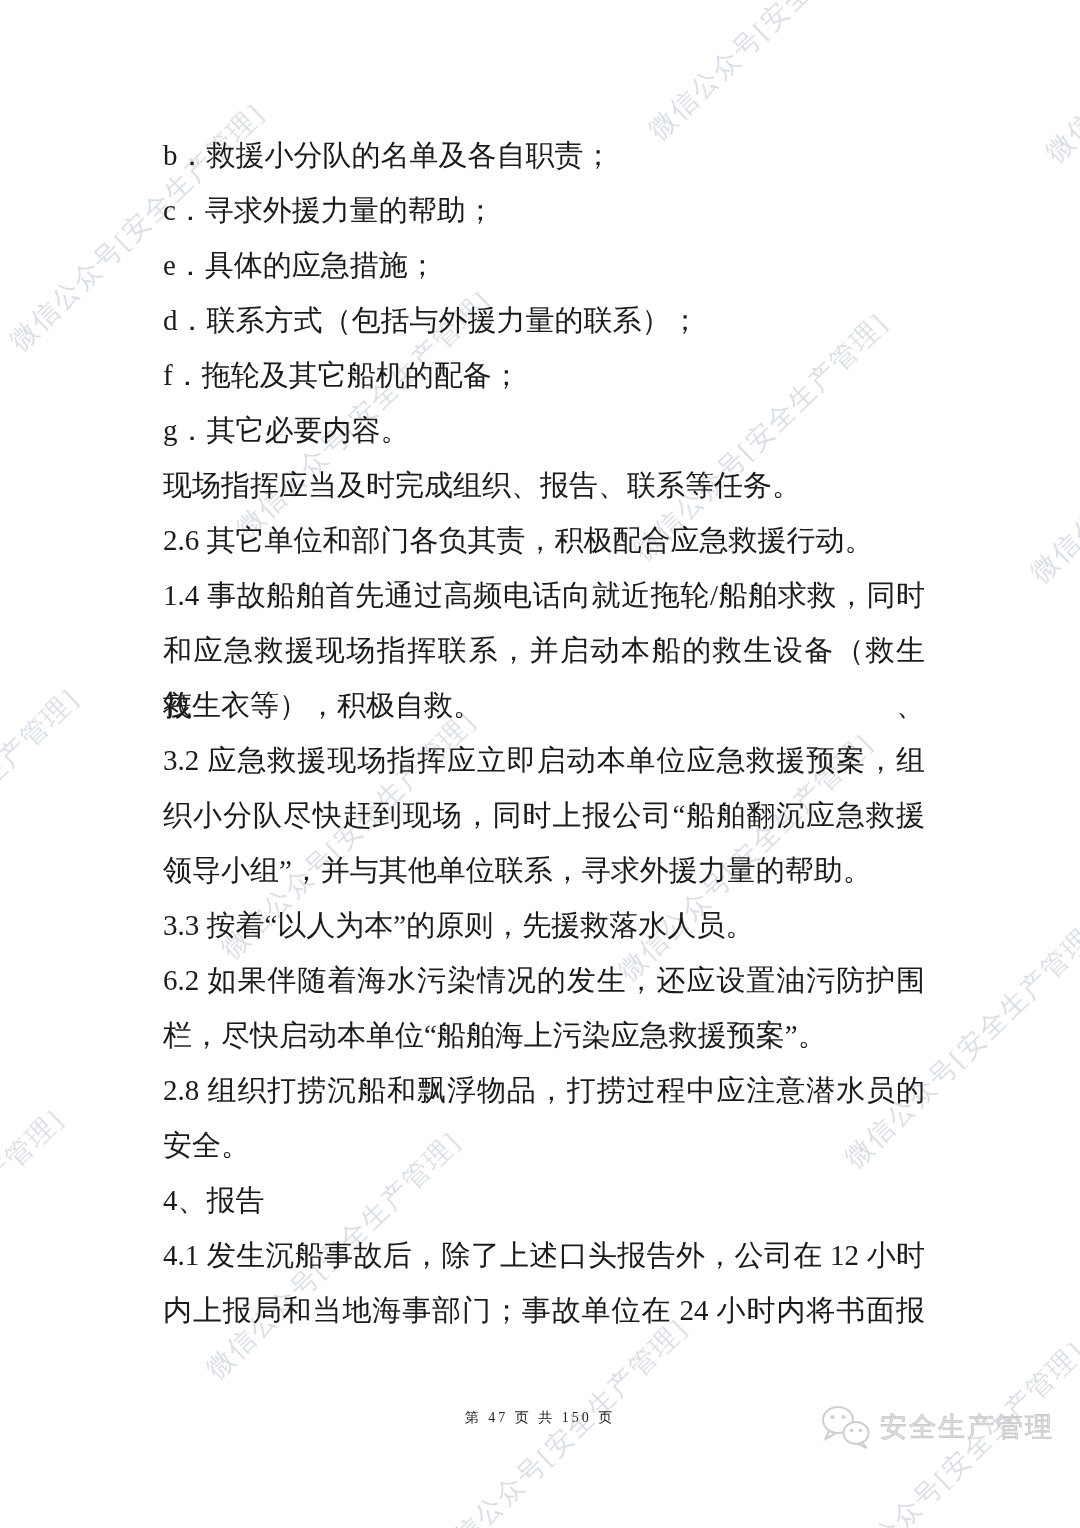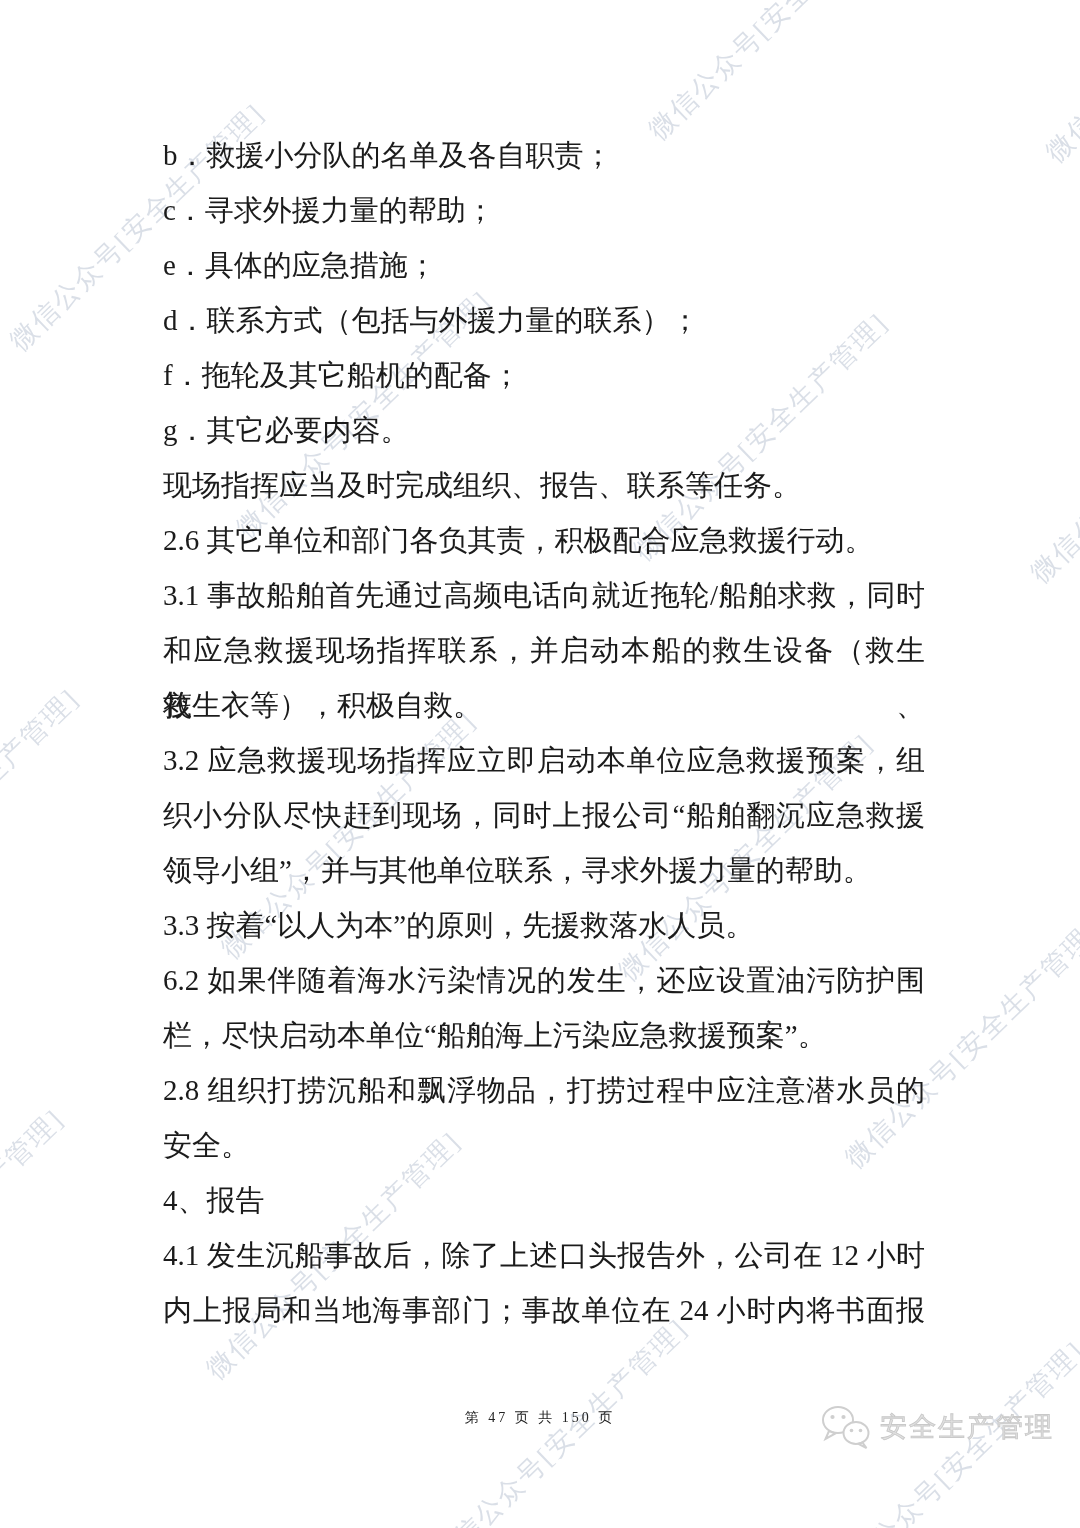--- a/index.html
+++ b/index.html
@@ -104,21 +104,21 @@
 
   <main class="content" id="lines-container">
       <div class="line">b．救援小分队的名单及各自职责；</div>
       <div class="line">c．寻求外援力量的帮助；</div>
       <div class="line">e．具体的应急措施；</div>
       <div class="line">d．联系方式（包括与外援力量的联系）；</div>
       <div class="line">f．拖轮及其它船机的配备；</div>
       <div class="line">g．其它必要内容。</div>
       <div class="line">现场指挥应当及时完成组织、报告、联系等任务。</div>
       <div class="line">2.6 其它单位和部门各负其责，积极配合应急救援行动。</div>
-      <div class="line fill">3.1 事故船舶首先通过高频电话向就近拖轮/船舶求救，同时</div>
+      <div class="line fill">1.4 事故船舶首先通过高频电话向就近拖轮/船舶求救，同时</div>
       <div class="line fill">和应急救援现场指挥联系，并启动本船的救生设备（救生筏、</div>
       <div class="line">救生衣等），积极自救。</div>
       <div class="line fill">3.2 应急救援现场指挥应立即启动本单位应急救援预案，组</div>
       <div class="line fill">织小分队尽快赶到现场，同时上报公司“船舶翻沉应急救援</div>
       <div class="line">领导小组”，并与其他单位联系，寻求外援力量的帮助。</div>
       <div class="line">3.3 按着“以人为本”的原则，先援救落水人员。</div>
       <div class="line fill">6.2 如果伴随着海水污染情况的发生，还应设置油污防护围</div>
       <div class="line">栏，尽快启动本单位“船舶海上污染应急救援预案”。</div>
       <div class="line fill">2.8 组织打捞沉船和飘浮物品，打捞过程中应注意潜水员的</div>
       <div class="line">安全。</div>

